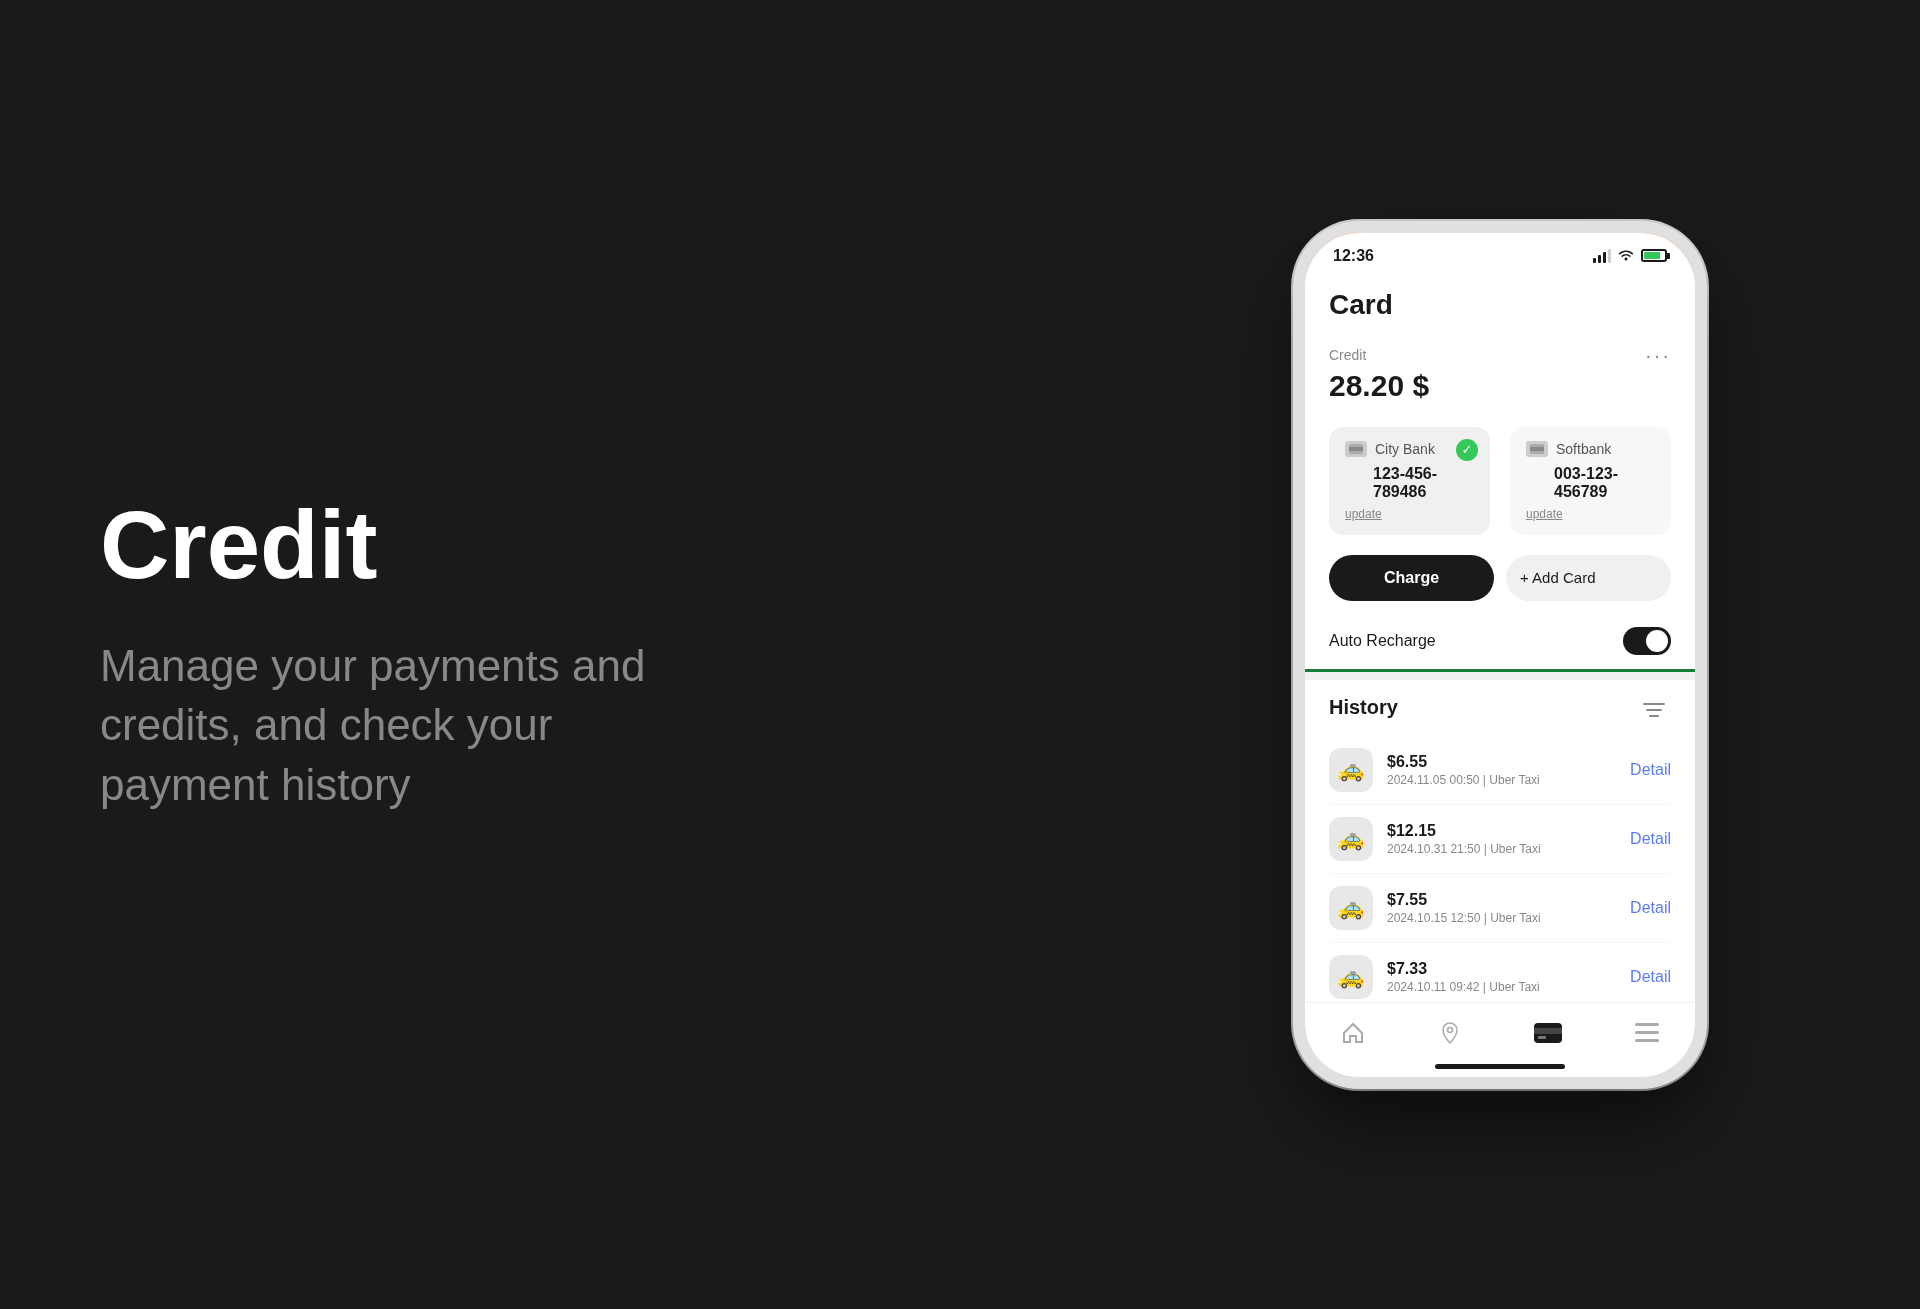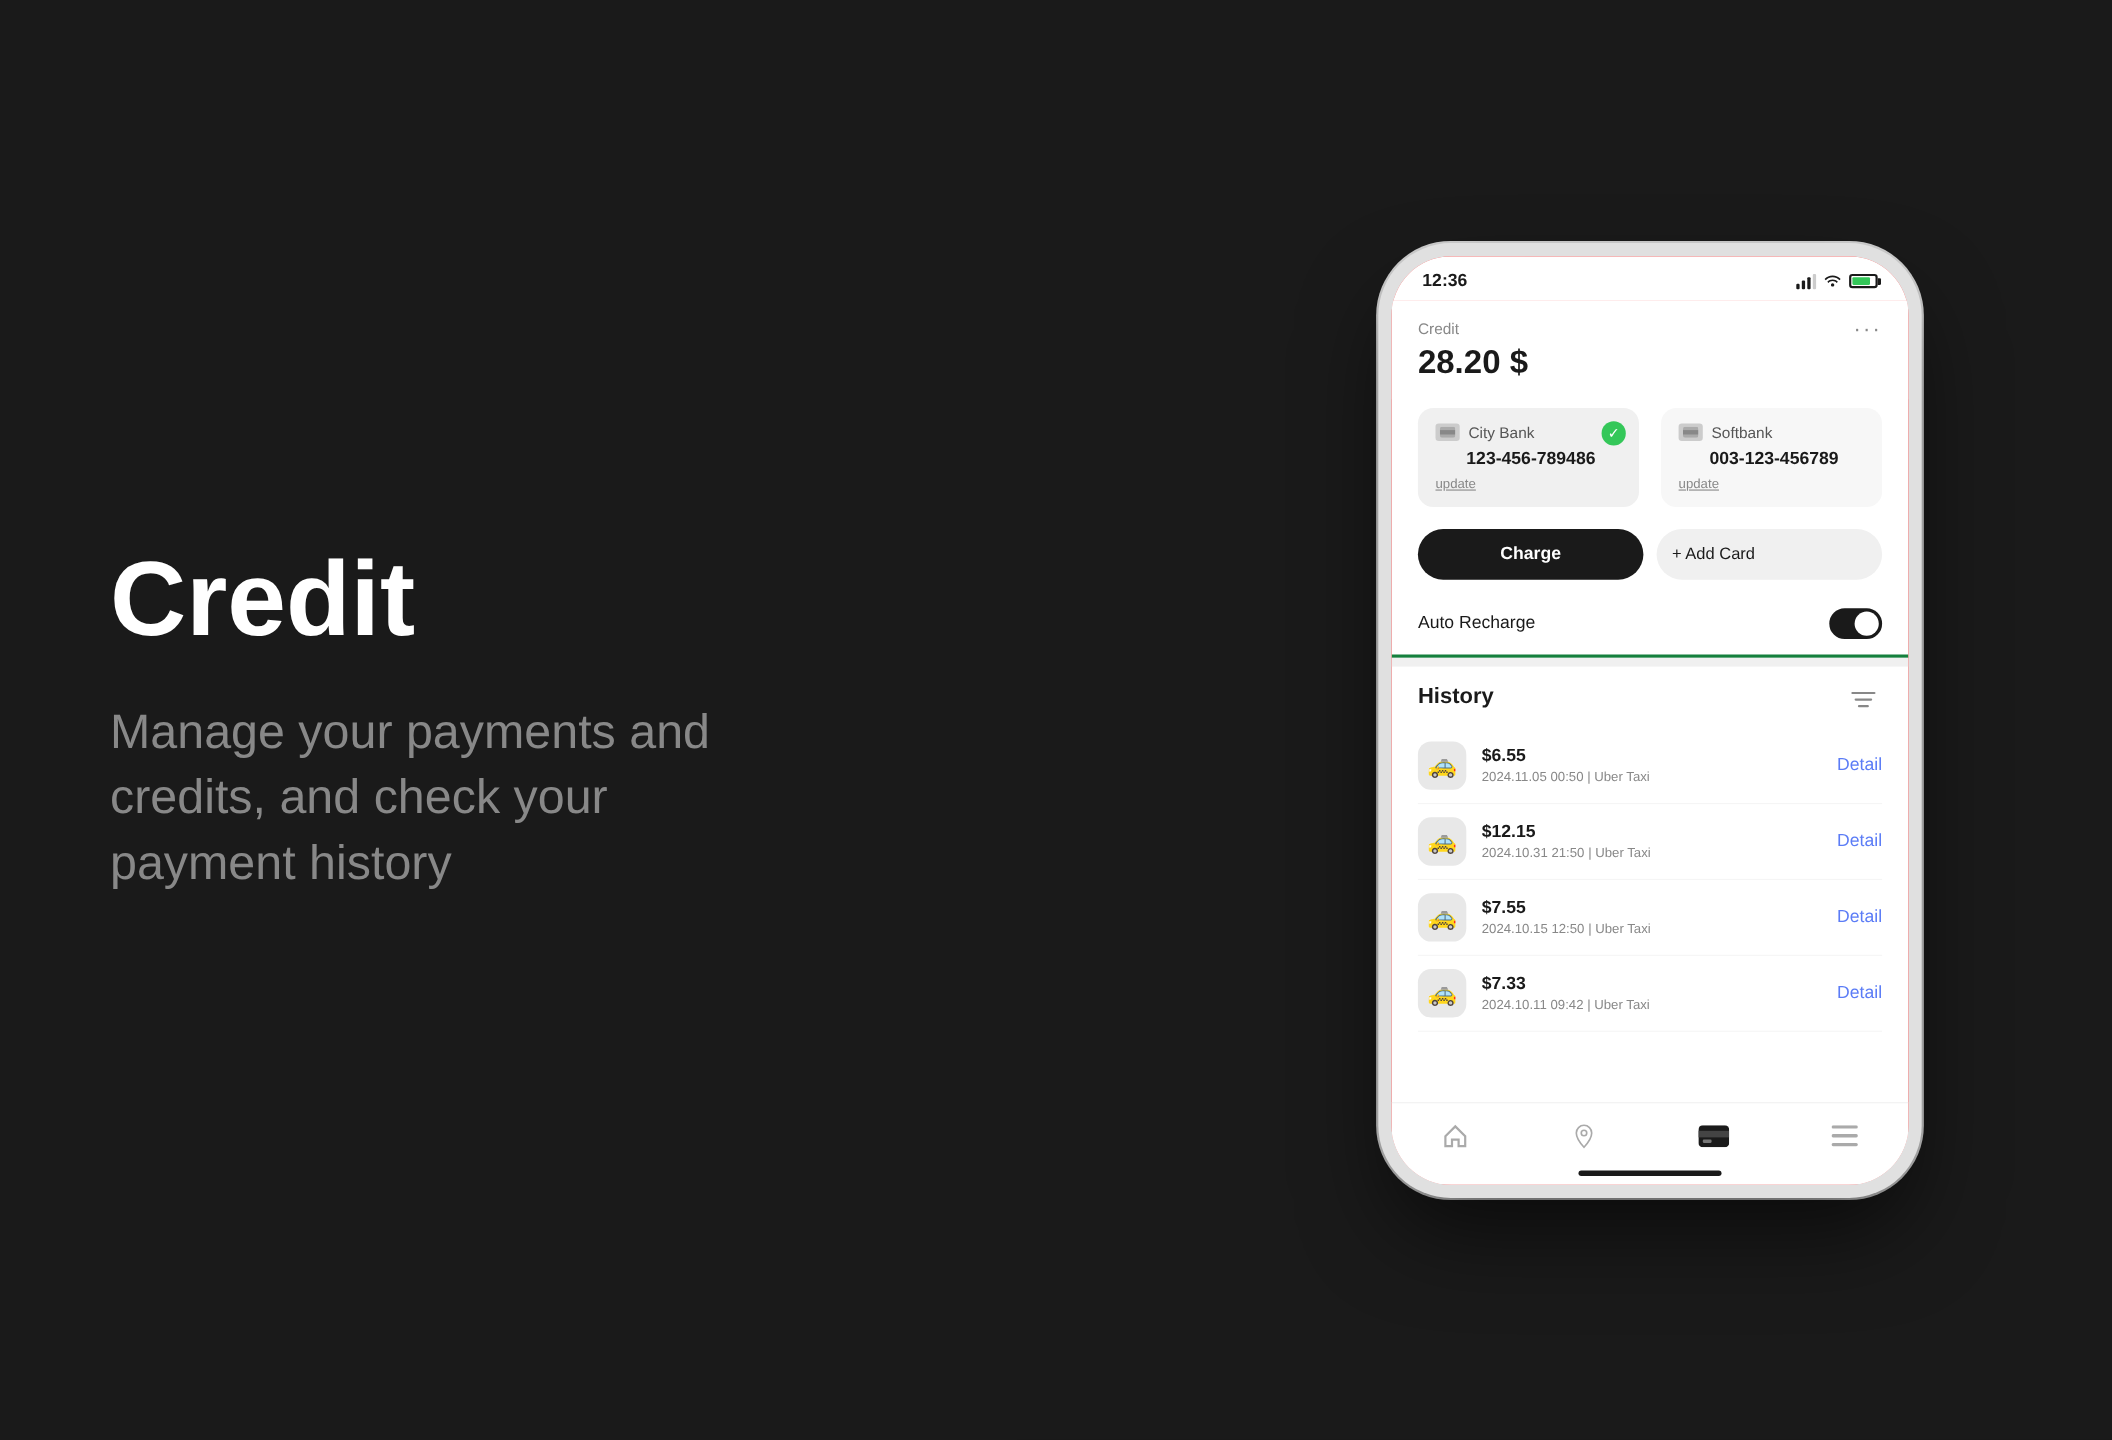--- a/index.html
+++ b/index.html
@@ -39,23 +39,23 @@
     .right-section {
       width: 760px;
       display: flex;
       align-items: center;
       justify-content: center;
       padding-right: 80px;
     }
 
     
     .phone-frame {
-      width: 470px;
+      width: 390px;
       height: 844px;
-      background: #ef4444;
+      background: #f97316;
       border-radius: 54px;
       box-shadow:
         0 0 0 12px #e0e0e0,
         0 40px 80px rgba(0,0,0,0.6),
         0 0 0 14px #d0d0d0;
       overflow: hidden;
       position: relative;
       display: flex;
       flex-direction: column;
     }
@@ -468,20 +468,23 @@
           </svg>
         </span>
         <div class="battery-icon">
           <div class="battery-fill"></div>
         </div>
       </div>
     </div>
 
     <div class="app-content">
 
+      <div class="app-header">
+        <h2 class="app-title">Card</h2>
+      </div>
 
       <div class="credit-section">
         <div class="credit-header">
           <span class="credit-label">Credit</span>
           <span class="more-dots">···</span>
         </div>
         <div class="credit-amount">28.20 $</div>
       </div>
 
       <div class="cards-section">

